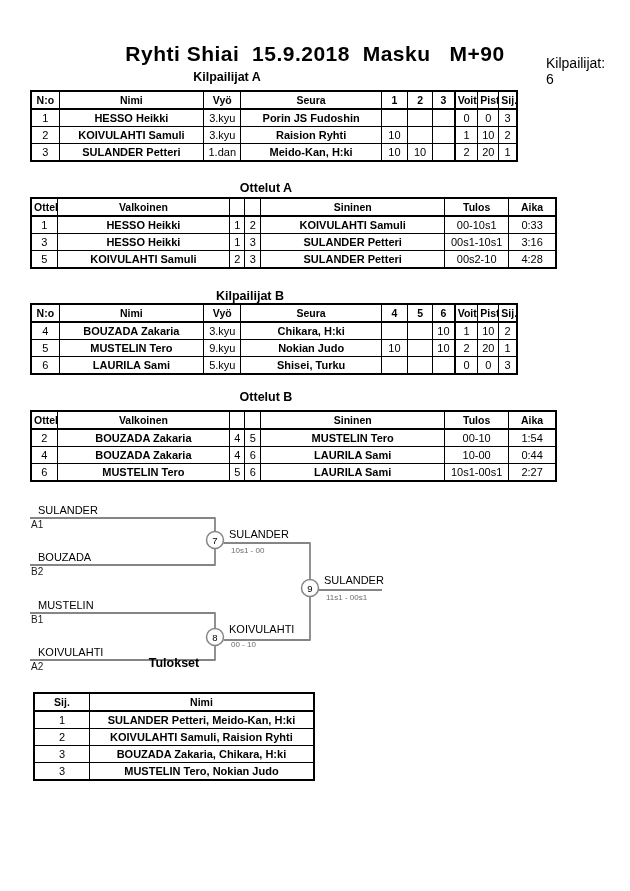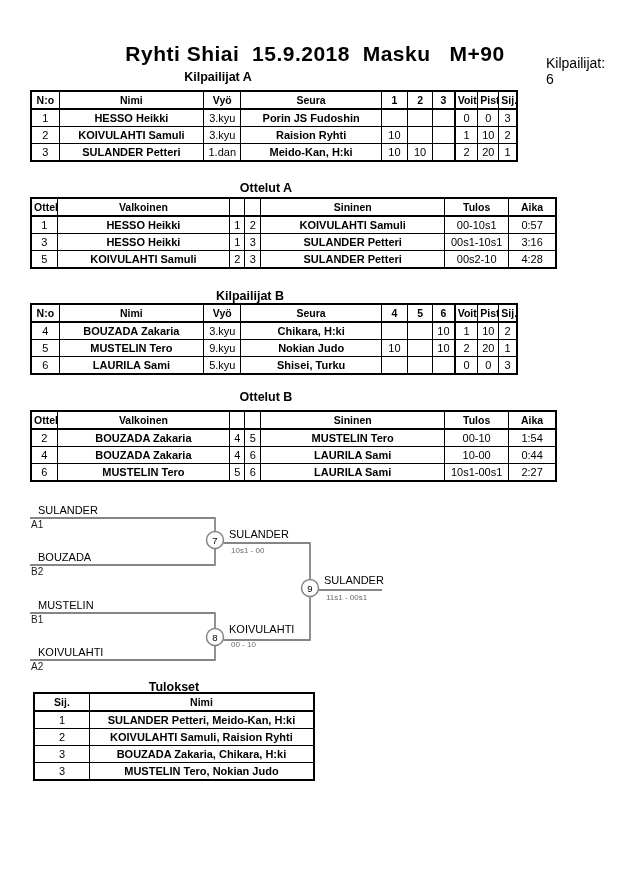--- a/index.html
+++ b/index.html
@@ -32,25 +32,25 @@
   .ktable { width:488px; }
   .mtable { width:527px; }
   .rtable { width:282px; }
 
   #pool-a-table   { top:90px;  left:30px; }
   #matches-a-table{ top:197px; left:30px; }
   #pool-b-table   { top:303px; left:30px; }
   #matches-b-table{ top:410px; left:30px; }
   #results-table  { top:692px; left:33px; }
 
-  #pool-a-title    { top:70px;  left:218px; }
+  #pool-a-title    { top:70px;  left:227px; }
   #matches-a-title { top:181px; left:266px; }
   #pool-b-title    { top:289px; left:250px; }
   #matches-b-title { top:390px; left:266px;text-align:right; }
-  #results-title   { top:680px; left:174px; }
+  #results-title   { top:656px; left:174px; }
 
   #bracket-svg { top:495px; left:25px; }
   .br-line { stroke:#858585; stroke-width:1.8; fill:none; stroke-linejoin:round; }
   .br-circle { fill:#fff; stroke:#858585; stroke-width:1.5; }
   .br-name { font-size:11px; fill:#000; }
   .br-seed { font-size:10px; fill:#1a1a1a; }
   .br-score { font-size:8px; fill:#6b6b6b; }
   .br-num { font-size:9.5px; fill:#000; text-anchor:middle; }
 </style>
 </head>
@@ -154,21 +154,21 @@
       </tr>
     </thead>
     <tbody>
       <tr>
         <td>1</td>
         <td class="al">HESSO Heikki</td>
         <td>1</td>
         <td>2</td>
         <td class="al">KOIVULAHTI Samuli</td>
         <td>00-10s1</td>
-        <td>0:57</td>
+        <td>0:33</td>
       </tr>
       <tr>
         <td>3</td>
         <td class="al">HESSO Heikki</td>
         <td>1</td>
         <td>3</td>
         <td class="al">SULANDER Petteri</td>
         <td>00s1-10s1</td>
         <td>3:16</td>
       </tr>

